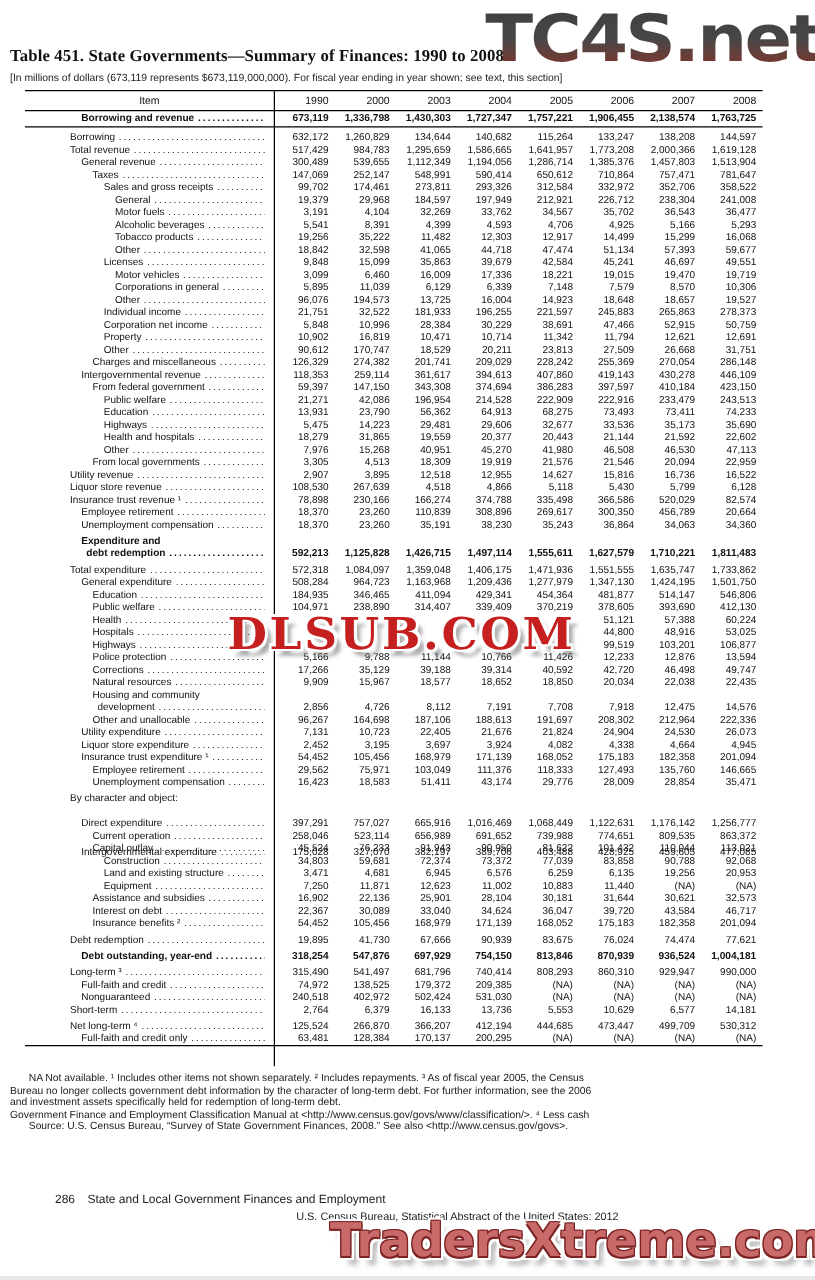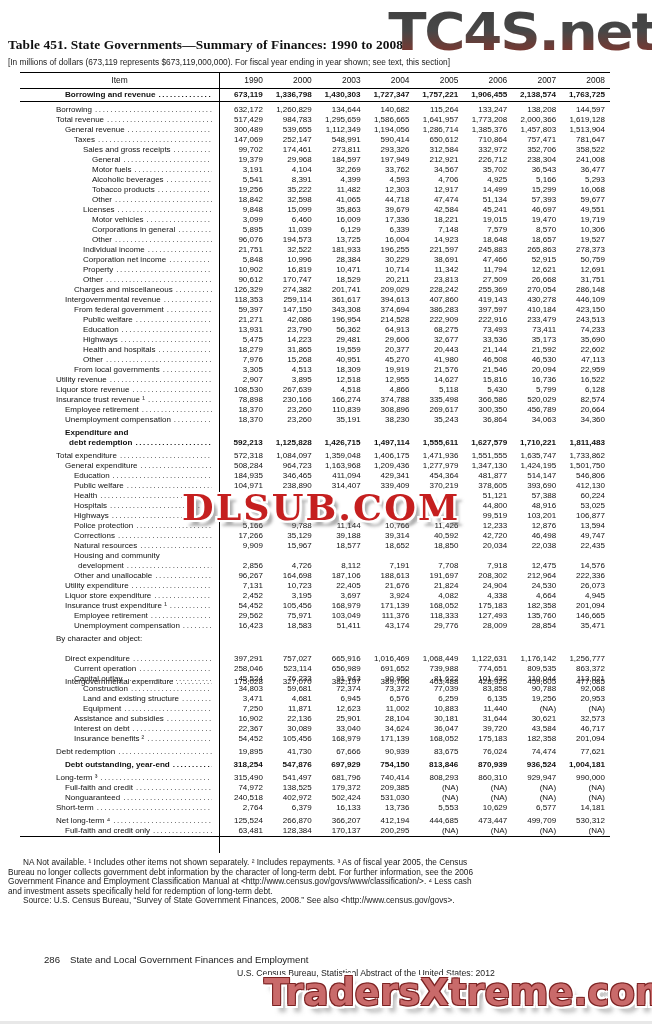--- a/index.html
+++ b/index.html
@@ -1065,22 +1065,22 @@
       </div>
     <div class="rule thick"></div>
     <div class="vline"></div>
   </div>
 
   <div class="wm-mid">DLSUB.COM</div>
 
   <div class="foot" id="footnotes">
       <div class="fline ind">NA Not available. ¹ Includes other items not shown separately. ² Includes repayments. ³ As of fiscal year 2005, the Census</div>
       <div class="fline">Bureau no longer collects government debt information by the character of long-term debt. For further information, see the 2006</div>
+      <div class="fline">and investment assets specifically held for redemption of long-term debt.</div>
       <div class="fline">Government Finance and Employment Classification Manual at &lt;http://www.census.gov/govs/www/classification/&gt;. ⁴ Less cash</div>
-      <div class="fline">and investment assets specifically held for redemption of long-term debt.</div>
       <div class="fline ind">Source: U.S. Census Bureau, “Survey of State Government Finances, 2008.” See also &lt;http://www.census.gov/govs&gt;.</div>
     </div>
 
   <div class="pagefoot">
     <span class="pn">286</span><span>State and Local Government Finances and Employment</span>
   </div>
   <div class="srcline">U.S. Census Bureau, Statistical Abstract of the United States: 2012</div>
 
   <div class="wm-bot">TradersXtreme.com</div>
 

